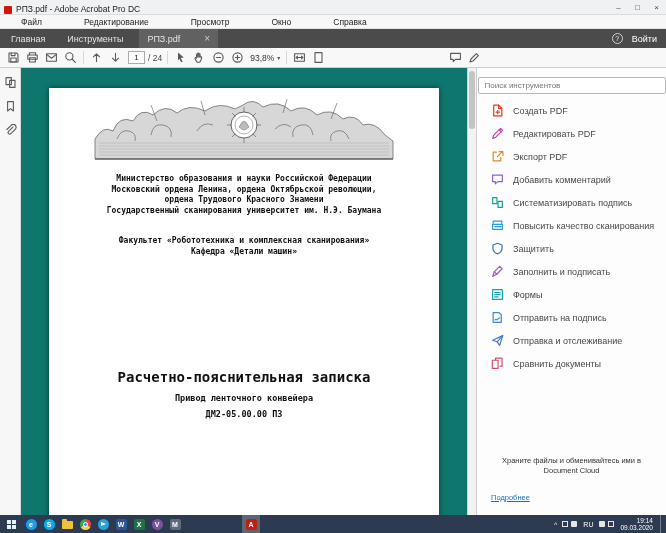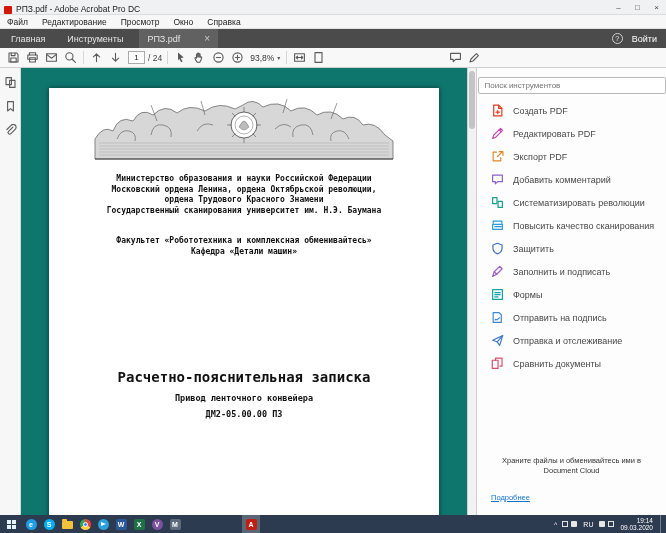--- a/index.html
+++ b/index.html
@@ -6,21 +6,21 @@
 body{width:666px;height:533px;overflow:hidden;font-family:"Liberation Sans",sans-serif;color:#333;background:#898989}
 .window{width:666px;height:533px;display:flex;flex-direction:column}
 
 .titlebar{height:15px;flex:0 0 15px;background:#eff1f3;display:flex;align-items:flex-end;border-bottom:1px solid #dcdcdc}
 .app-badge{width:8px;height:8px;border-radius:1px;background:#d3150a;margin:0 4px}
 .title-text{font-size:8.5px;color:#222}
 .win-controls{margin-left:auto;display:flex;height:100%}
 .win-btn{width:19px;display:flex;align-items:center;justify-content:center;font-size:8px;color:#444}
 
 .menubar{height:14px;flex:0 0 14px;background:#f7f7f7;display:flex;align-items:center;font-size:8.5px;border-bottom:1px solid #e2e2e2}
-.menu-item{padding:0 7px;color:#222}
+.menu-item{padding:0 21px;color:#222}
 
 .tabbar{height:19px;flex:0 0 19px;background:#4b4b4b;display:flex;align-items:stretch;font-size:9px;color:#e5e5e5}
 .tab{display:flex;align-items:center;padding:8px 11px}
 .tab.doc{background:#616161;margin-left:5px;padding:0 8px;gap:24px}
 .tab-close{color:#c9c9c9;font-size:10px}
 .tabbar-right{margin-left:auto;display:flex;align-items:center;gap:9px;padding-right:9px}
 .help-circle{width:11px;height:11px;border:1px solid #cfcfcf;border-radius:50%;display:flex;align-items:center;justify-content:center;font-size:7px;color:#e5e5e5}
 .signin{font-size:9px;color:#fff}
 
 .toolbar{height:20px;flex:0 0 20px;background:#f8f8f8;border-bottom:1px solid #cfcfcf;display:flex;align-items:center;padding:0 4px}
@@ -258,21 +258,21 @@
           <path d="M152 30q3-6 5-6t5 6q-3 3-5 3t-5-3z" fill="#bbb" stroke="#555" stroke-width="0.4"></path>
           <path d="M8 62h298" stroke="#444" stroke-width="1"></path>
         </svg>
         <div class="pg-block">
           <div>Министерство образования и науки Российской Федерации</div>
           <div>Московский ордена Ленина, ордена Октябрьской революции,</div>
           <div>ордена Трудового Красного Знамени</div>
           <div>Государственный сканирования университет им. Н.Э. Баумана</div>
         </div>
         <div class="pg-block org">
-          <div>Факультет «Робототехника и комплексная обменивайтесь»</div>
+          <div>Факультет «Робототехника и комплексная сканирования»</div>
           <div>Кафедра «Детали машин»</div>
         </div>
         <div class="pg-title">Расчетно-пояснительная записка</div>
         <div class="pg-sub">Привод ленточного конвейера</div>
         <div class="pg-code">ДМ2-05.00.00 ПЗ</div>
       </div>
     </div>
 
     <div class="scrollbar">
       <div class="scroll-thumb"></div>
@@ -315,21 +315,21 @@
           </span>
         <span class="tool-label">Добавить комментарий</span>
       </div>
       <div class="tool-item">
         <span class="tool-icon" style="color: rgb(24, 160, 140);">
             <svg width="13" height="13" viewBox="0 0 12 12">
               <rect x="1.5" y="1.5" width="4" height="5.5"></rect>
               <rect x="6.5" y="5" width="4" height="5.5"></rect>
             </svg>
           </span>
-        <span class="tool-label">Систематизировать революции</span>
+        <span class="tool-label">Систематизировать подпись</span>
       </div>
       <div class="tool-item">
         <span class="tool-icon" style="color: rgb(45, 155, 216);">
             <svg width="13" height="13" viewBox="0 0 12 12">
               <path d="M2 4V2h8v2"></path>
               <rect x="1.5" y="5" width="9" height="4.5"></rect>
               <path d="M3.5 7h6"></path>
             </svg>
           </span>
         <span class="tool-label">Повысить качество сканирования</span>

